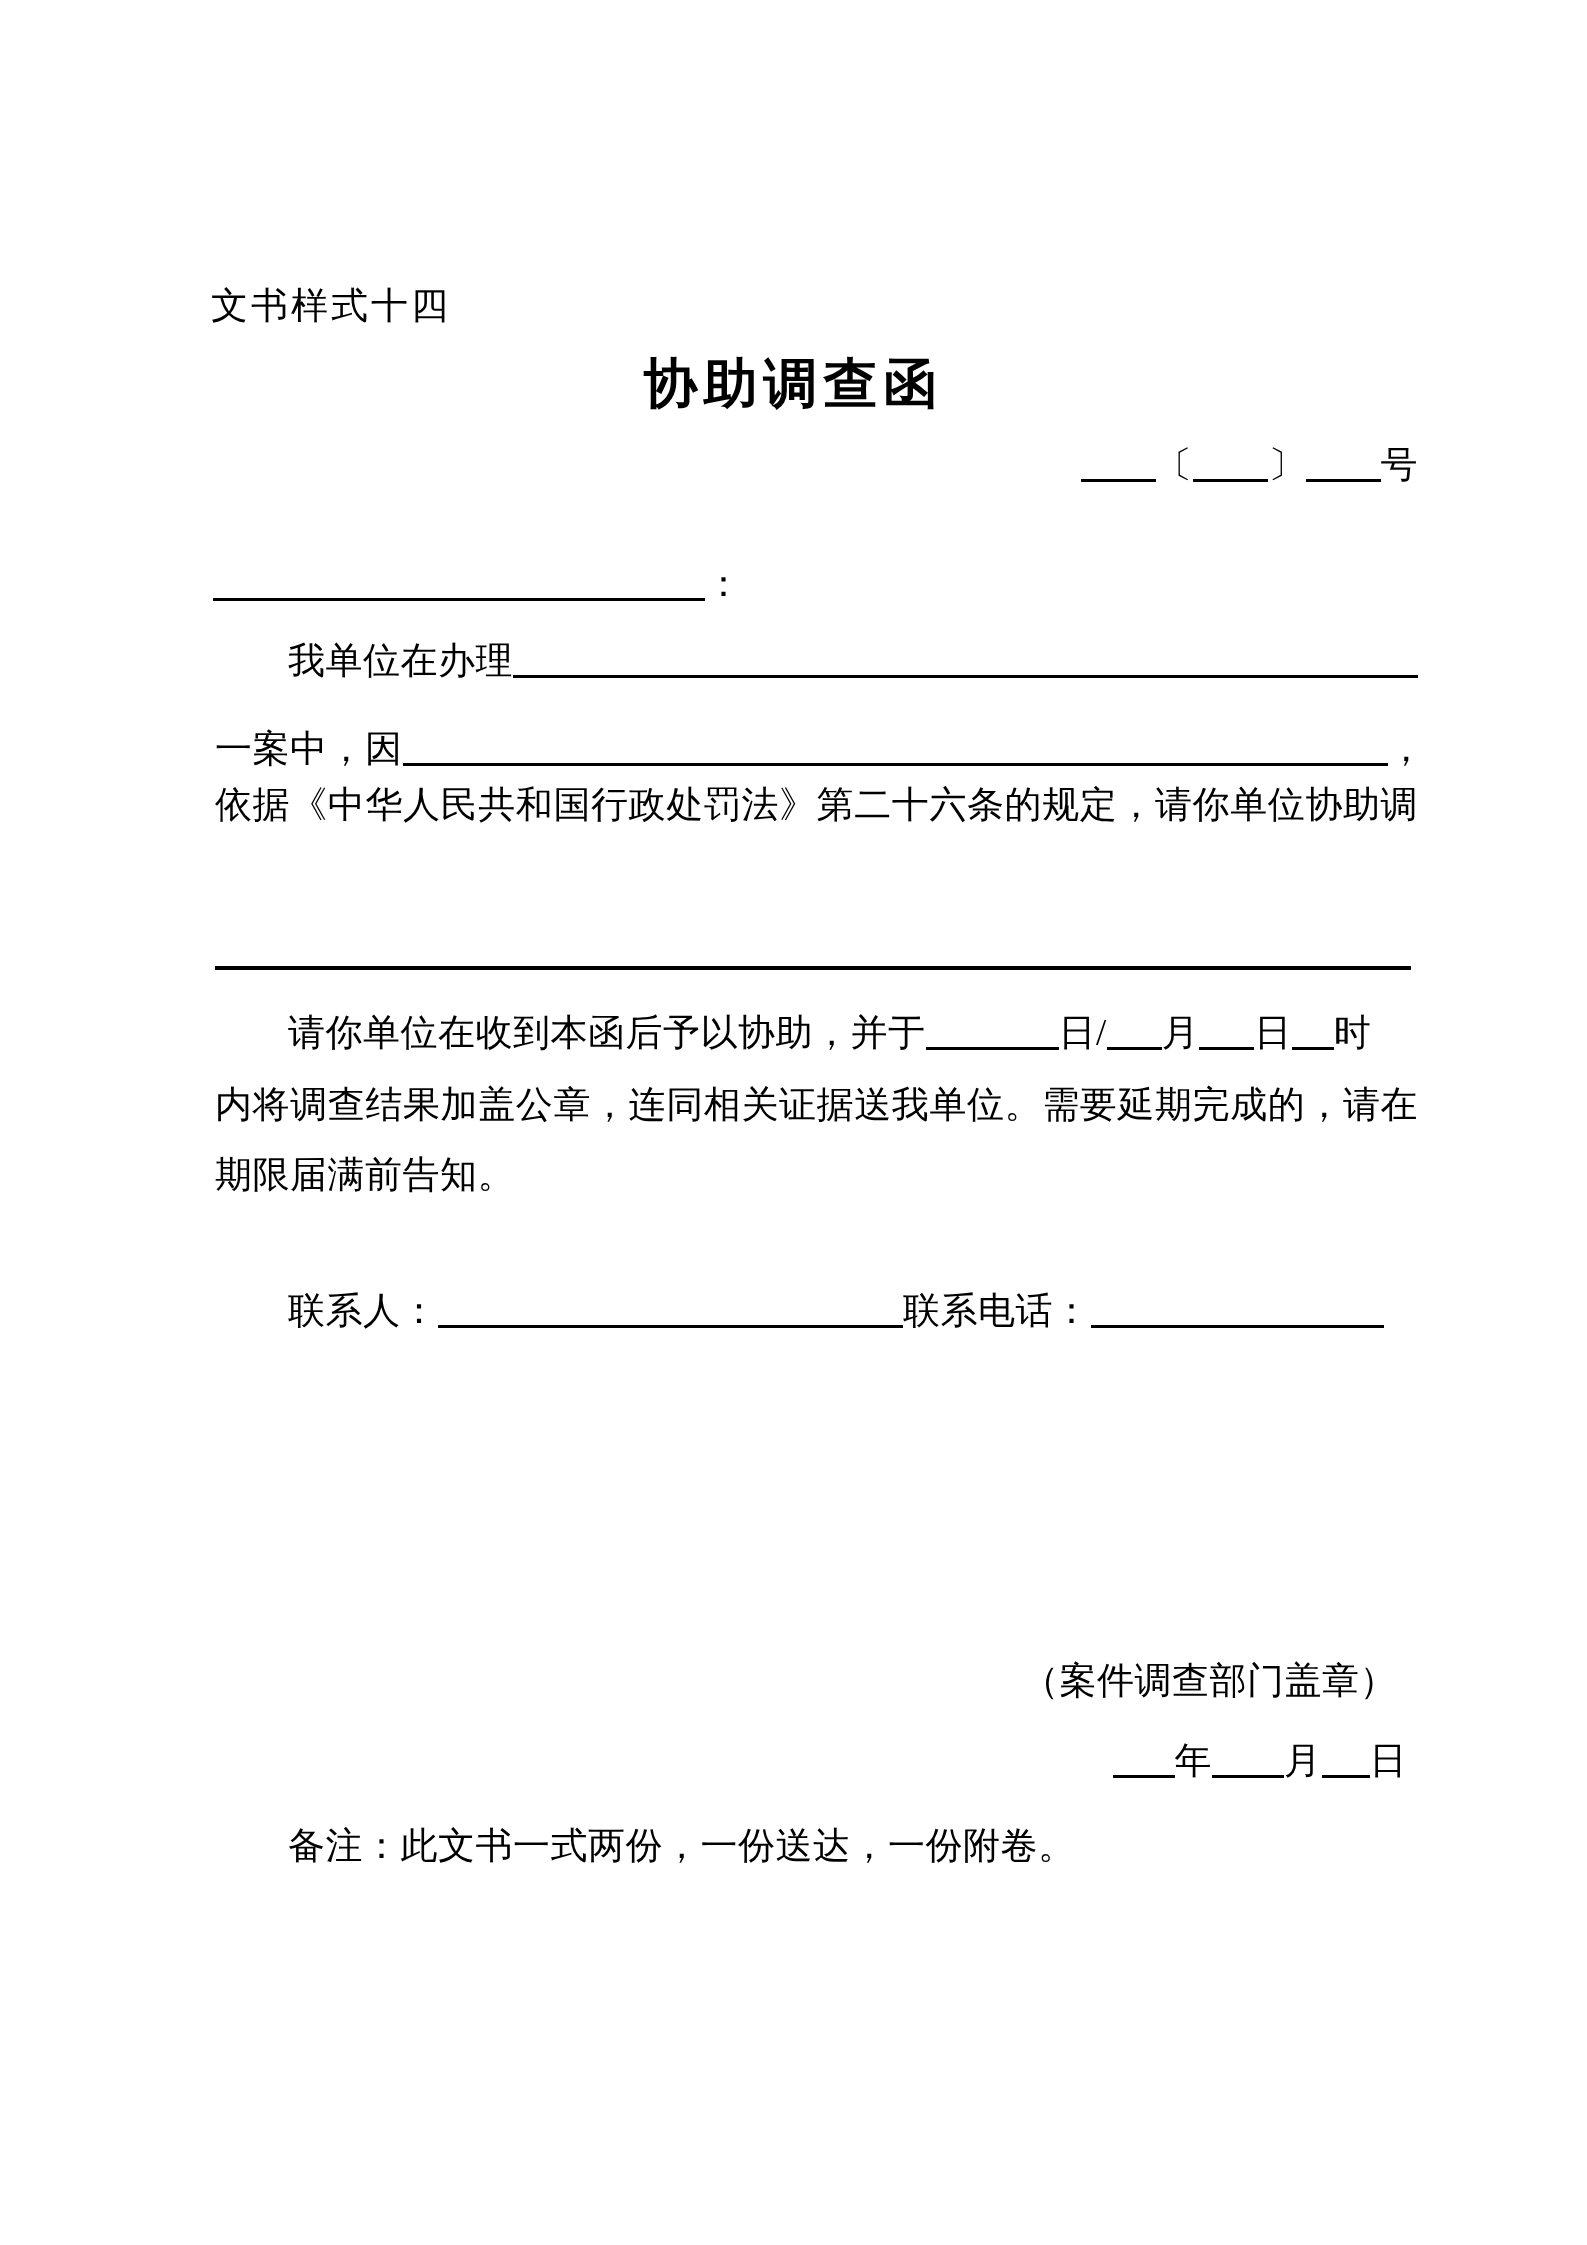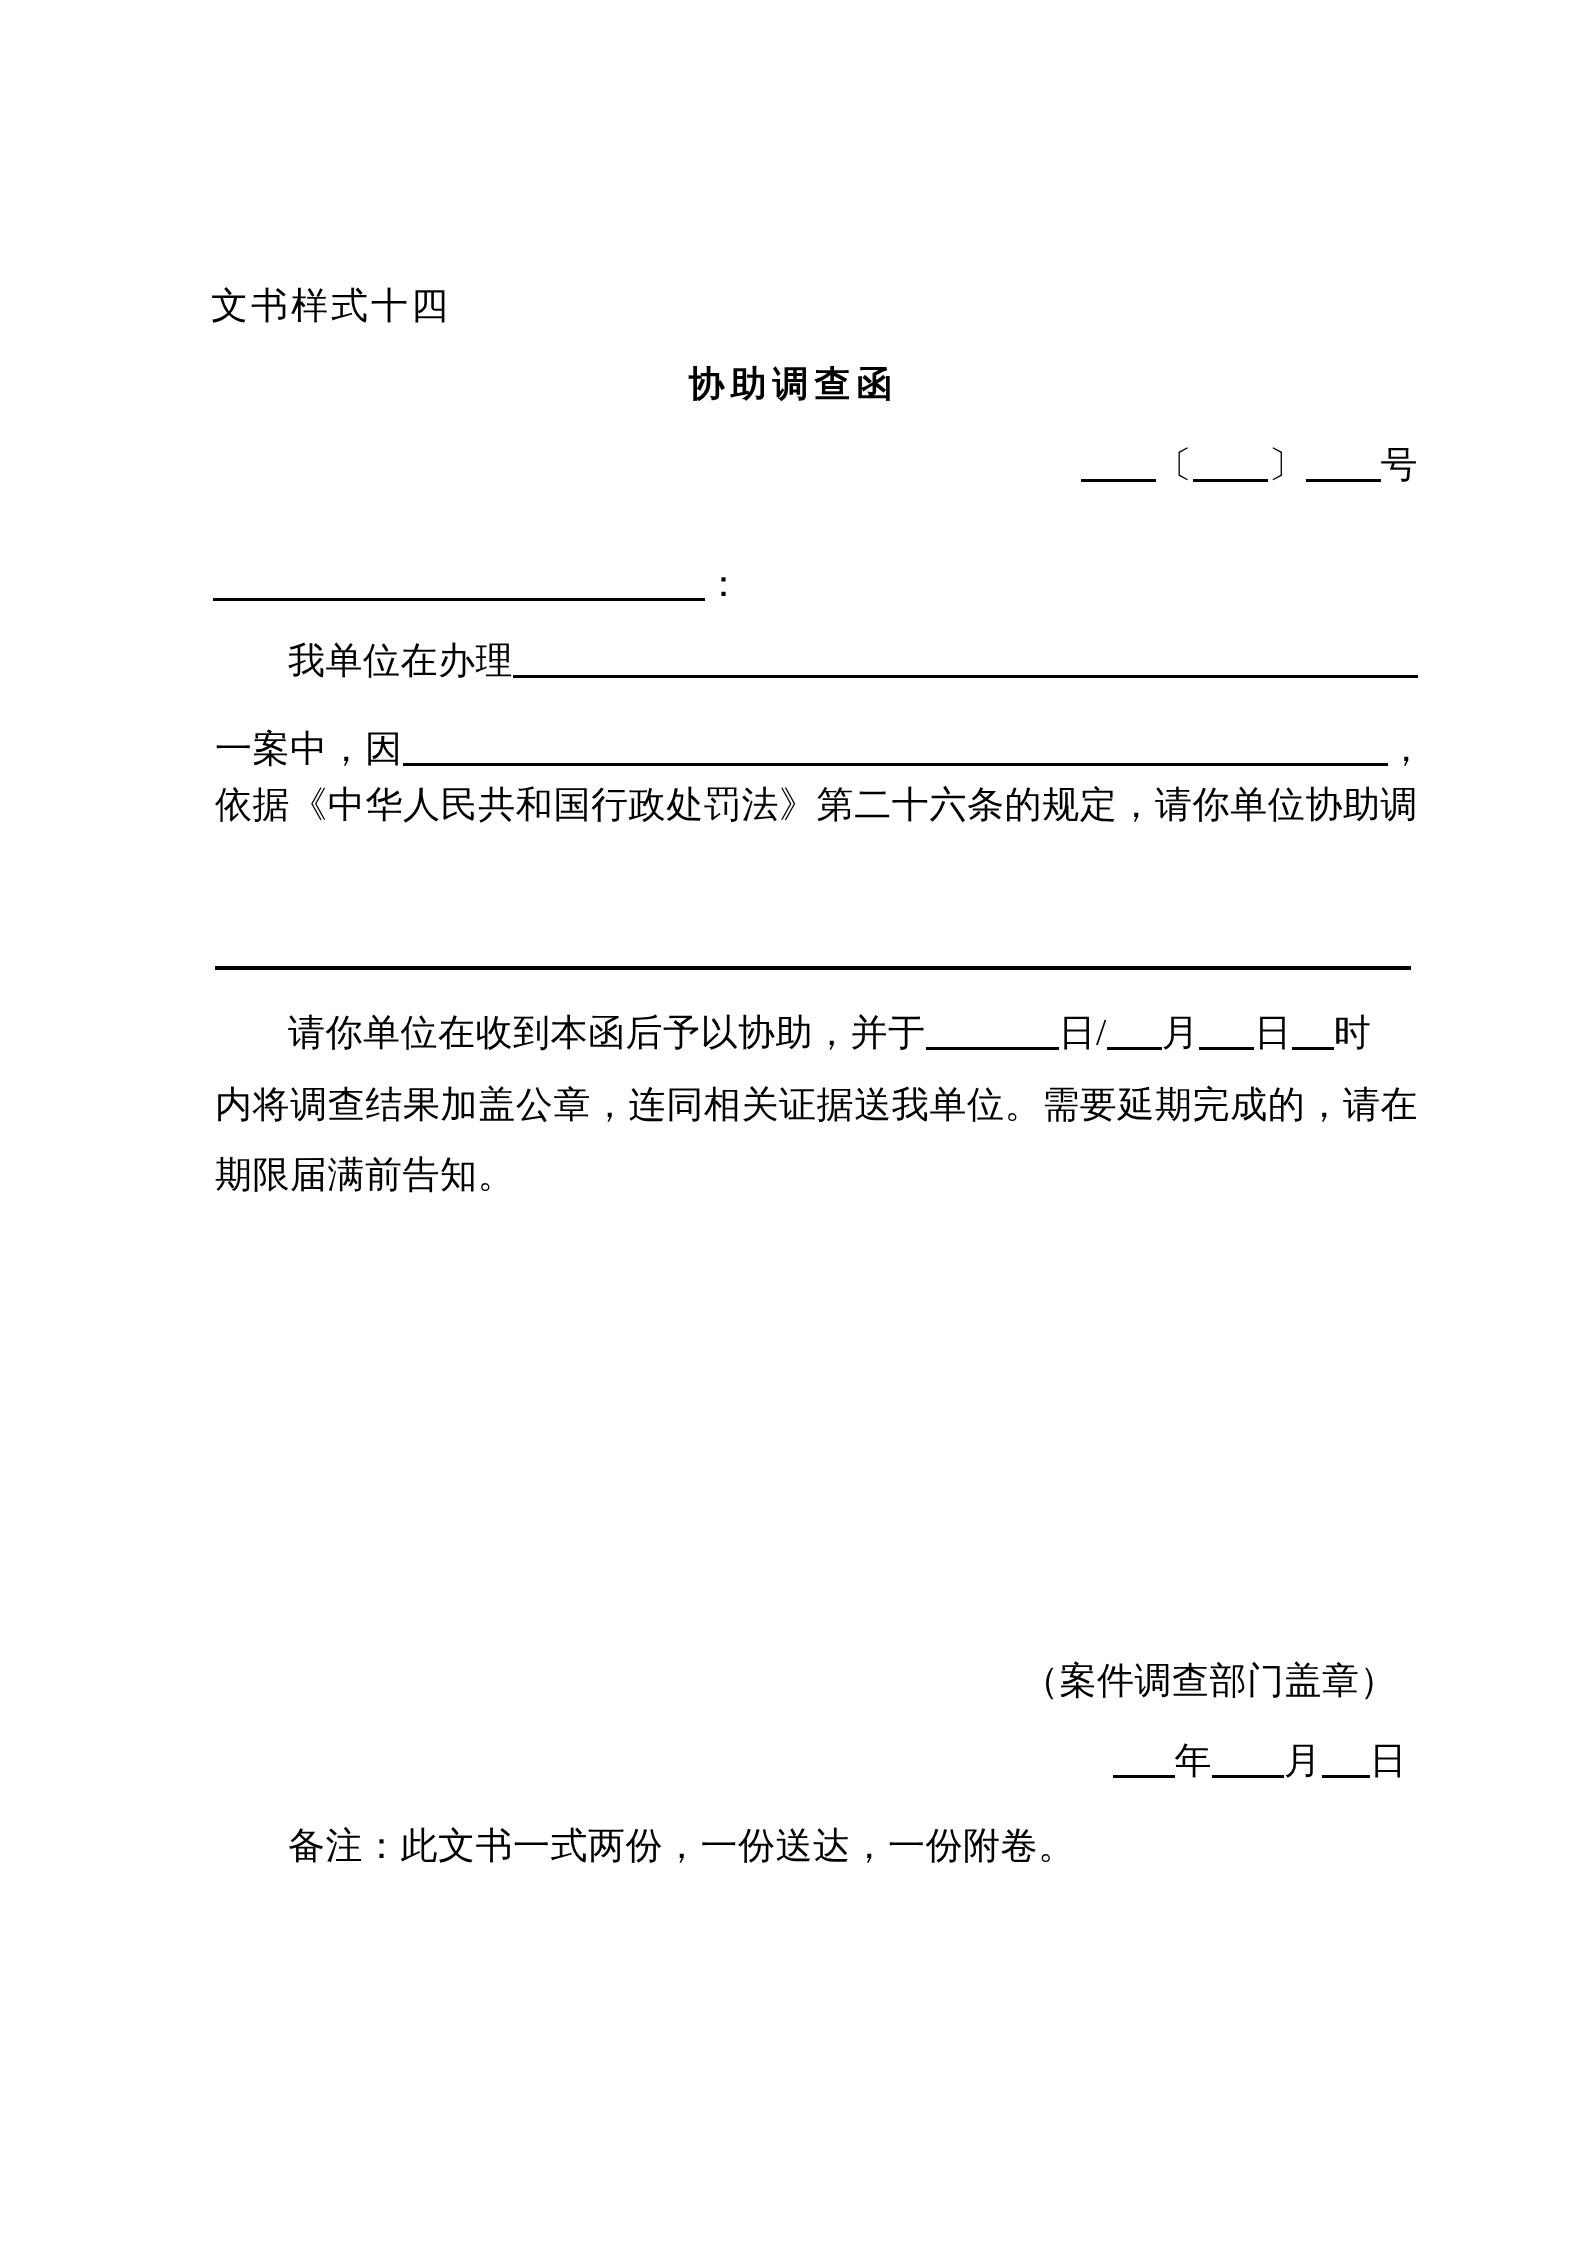--- a/index.html
+++ b/index.html
@@ -22,21 +22,21 @@
   .blank {
     display: inline-block;
     border-bottom: 3px solid #000000;
     height: 30px;
     vertical-align: -5px;
   }
   .doc-label { left: 211px; top: 284px; letter-spacing: 3px; }
   .doc-title {
     left: 0; top: 352px; width: 100%;
     text-align: center;
-    font-size: 36px; line-height: 64px;
+    font-size: 54px; line-height: 64px;
     font-weight: bold;
     letter-spacing: 6px;
   }
   .doc-number { top: 443px; right: 169px; }
   .salutation { left: 213px; top: 562px; }
   .p-indent { text-indent: 73px; }
   .p1 { left: 215px; top: 639px; text-align: right; }
   .p2 { left: 215px; top: 711px; margin-top: 16px; }
   .p3 { left: 215px; top: 783px; letter-spacing: 0.6px; }
   .p4 { left: 215px; top: 855px; }
@@ -87,20 +87,23 @@
   <div class="rule"></div>
 
   <div class="line p5 p-indent">
     <span>请你单位在收到本函后予以协助，并于</span><span class="blank" style="width:133px"></span><span>日/</span><span class="blank" style="width:55px"></span><span>月</span><span class="blank" style="width:55px"></span><span>日</span><span class="blank" style="width:42px"></span><span>时</span>
   </div>
 
   <div class="line p6">内将调查结果加盖公章，连同相关证据送我单位。需要延期完成的，请在</div>
 
   <div class="line p7">期限届满前告知。</div>
 
+  <div class="line contact1 p-indent">
+    <span>联系人：</span><span class="blank" style="width:465px"></span><span>联系电话：</span><span class="blank" style="width:293px"></span>
+  </div>
 
 
   <div class="line stamp">（案件调查部门盖章）</div>
 
   <div class="line sign-date">
     <span class="blank" style="width:62px"></span><span>年</span><span class="blank" style="width:72px"></span><span>月</span><span class="blank" style="width:48px"></span><span>日</span>
   </div>
 
   <div class="line note">备注：此文书一式两份，一份送达，一份附卷。</div>
 

